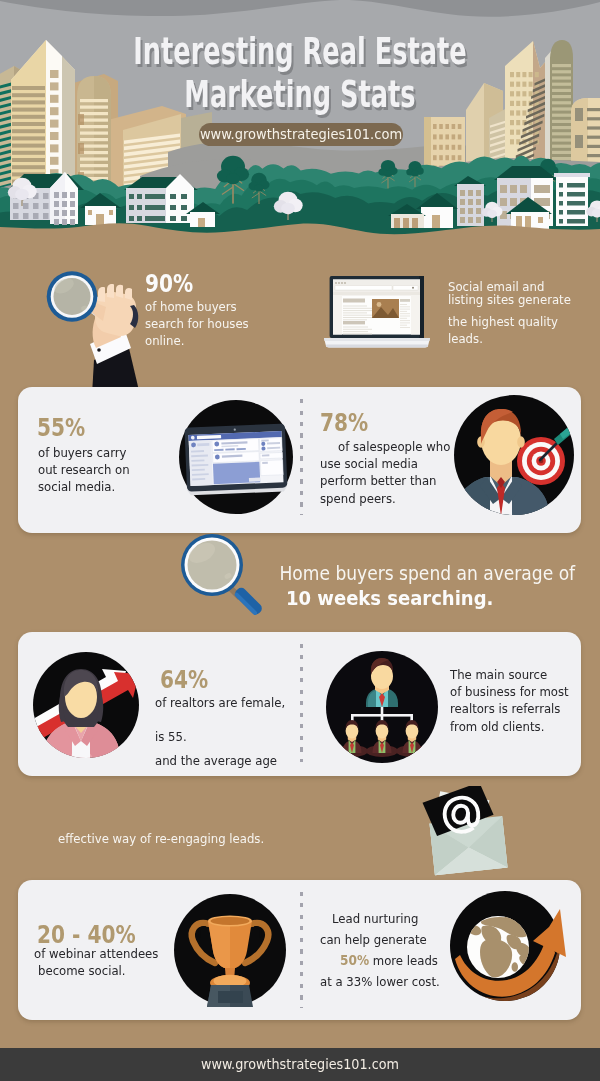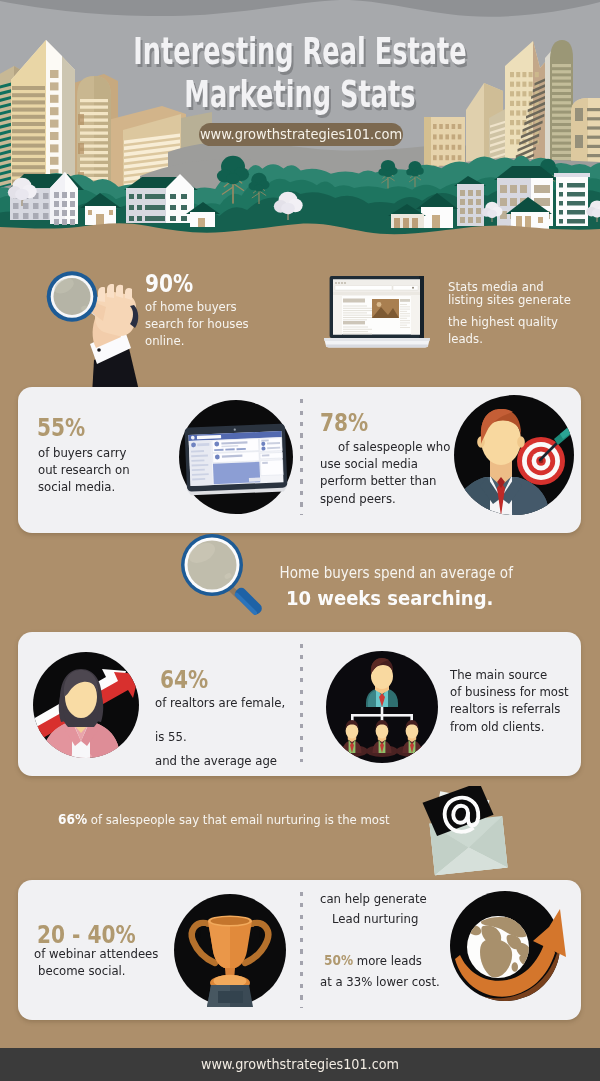--- a/index.html
+++ b/index.html
@@ -562,21 +562,21 @@
         <rect x="78" y="36.6" width="10" height="1" fill="#e8e5de"></rect>
         <rect x="78" y="38.9" width="7" height="1" fill="#e8e5de"></rect>
         <rect x="78" y="41.2" width="10" height="1" fill="#e8e5de"></rect>
         <rect x="78" y="43.5" width="10" height="1" fill="#e8e5de"></rect>
         <rect x="78" y="45.8" width="7" height="1" fill="#e8e5de"></rect>
         <rect x="78" y="48.1" width="10" height="1" fill="#e8e5de"></rect>
         <rect x="78" y="50.4" width="10" height="1" fill="#e8e5de"></rect>
         <rect x="78" y="52.7" width="7" height="1" fill="#e8e5de"></rect>
         <rect x="78" y="55.0" width="10" height="1" fill="#e8e5de"></rect>
       </svg></div>
-<div class="ln lnW" style="left:448px;top:279.5px">Stats media and</div>
+<div class="ln lnW" style="left:448px;top:279.5px">Social email and</div>
 <div class="ln lnW" style="left:448px;top:293px">listing sites generate</div>
 <div class="ln lnW" style="left:448px;top:314.7px">the highest quality</div>
 <div class="ln lnW" style="left:448px;top:332.3px">leads.</div>
 <div class="card" style="top:387px;height:146px"></div>
 <div class="stat statG" style="left:37px;top:415px">55%</div>
 <div class="ln lnD" style="left:38px;top:446.0px">of buyers carry</div>
 <div class="ln lnD" style="left:38px;top:463.2px">out research on</div>
 <div class="ln lnD" style="left:38px;top:480.4px">social media.</div>
 <div class="icon" style="left:176px;top:397px"><svg width="120" height="124" viewBox="0 0 120 124" xmlns="http://www.w3.org/2000/svg">
         <circle cx="60" cy="60" r="57" fill="#0b0b0c"></circle>
@@ -666,21 +666,21 @@
         <g transform="translate(65,57) rotate(-45)">
           <rect x="-5.5" y="0" width="11.5" height="32" rx="5" fill="#1e62a6"></rect>
           <rect x="-5.5" y="1" width="4" height="30" rx="2" fill="#2c74bb"></rect>
         </g>
         <circle cx="40" cy="32" r="31" fill="#1d5b96"></circle>
         <circle cx="40" cy="32" r="27.5" fill="#fbfbfc"></circle>
         <circle cx="40" cy="32" r="24.5" fill="#c0bdac"></circle>
         <ellipse cx="30" cy="20" rx="14" ry="8.5" fill="#cdcaba" opacity=".55" transform="rotate(-28 30 20)"></ellipse>
         <ellipse cx="56" cy="43" rx="3.6" ry="2.6" fill="#cdcaba" opacity=".55" transform="rotate(-28 56 43)"></ellipse>
       </svg></div>
-<div class="ln lnW" style="left:279.5px;top:567px;font-size:15px;line-height:13.4px">Home buyers spend an average of</div>
+<div class="ln lnW" style="left:279.5px;top:567px;font-size:19px;line-height:13.4px">Home buyers spend an average of</div>
 <div class="statW" style="position:absolute;left:286px;top:589px;font-size:20px;line-height:19.6px;font-weight:bold;white-space:nowrap;transform:none">10 weeks searching.</div>
 <div class="card" style="top:632px;height:144px"></div>
 <div class="icon" style="left:32px;top:651px"><svg width="108" height="108" viewBox="0 0 108 108" xmlns="http://www.w3.org/2000/svg">
         <defs>
           <clipPath id="cfw">
             <circle cx="54" cy="54" r="53"></circle>
           </clipPath>
         </defs>
         <circle cx="54" cy="54" r="53" fill="#0a0a0b"></circle>
         <g clip-path="url(#cfw)">
@@ -746,21 +746,21 @@
           <path d="M87 92.5 L85 95 L87 103 L89 95 Z" fill="#c23c35"></path>
           <path d="M82.8 83.5 L91.2 83.5 L91.2 89.5 L87 92 L82.8 89.5 Z" fill="#f5c588"></path>
           <ellipse cx="87" cy="81" rx="6.4" ry="7.4" fill="#f9d9a0"></ellipse>
           <path d="M80.6 80 C80.2 73 83.6 70 87 70 C90.4 70 93.8 73 93.4 80 C93 76 90.4 74.5 87 74.5 C83.6 74.5 81 76 80.6 80 Z" fill="#461f1f"></path>
         </g>
       </svg></div>
 <div class="ln lnD" style="left:450px;top:668.0px">The main source</div>
 <div class="ln lnD" style="left:450px;top:685.2px">of business for most</div>
 <div class="ln lnD" style="left:450px;top:702.4px">realtors is referrals</div>
 <div class="ln lnD" style="left:450px;top:719.6px">from old clients.</div>
-<div class="ln lnW" style="left:58px;top:813px"><span class="statW" style="font-weight:bold;font-size:13.5px">66%</span><span> of salespeople say that email nurturing is the most</span></div>
+<div class="ln lnW" style="left:58px;top:831.5px">effective way of re-engaging leads.</div>
 <div class="icon" style="left:419px;top:786px"><svg width="95" height="92" viewBox="0 0 95 92" xmlns="http://www.w3.org/2000/svg">
         <g transform="rotate(-6 45 50)">
           <path d="M26 3 L74 17 L64 50 L16 36 Z" fill="#eef2ee"></path>
           <path d="M12 34 L85 34 L85 86 L12 86 Z" fill="#ccd9d1"></path>
           <path d="M12 34 L48.5 62 L85 34 L85 86 L12 86 Z" fill="#dce5df"></path>
           <path d="M12 34 L48.5 62 L12 86 Z" fill="#c2d0c7"></path>
           <path d="M85 34 L48.5 62 L85 86 Z" fill="#c2d0c7"></path>
           <path d="M12 86 L48.5 62 L85 86 Z" fill="#d6e0da"></path>
         </g>
         <g transform="rotate(-14 45 30)">
@@ -787,22 +787,22 @@
         <ellipse cx="57" cy="28" rx="19.5" ry="4" fill="#c4752c"></ellipse>
         <path d="M52 75 L62 75 L61 88 L53 88 Z" fill="#d9833a"></path>
         <ellipse cx="57" cy="90" rx="20" ry="8" fill="#dd8738"></ellipse>
         <ellipse cx="57" cy="88" rx="16.5" ry="6.2" fill="#f2aa5c"></ellipse>
         <path d="M38 92 L76 92 L80 114 L34 114 Z" fill="#3b4a55"></path>
         <path d="M38 92 L57 92 L57 114 L34 114 Z" fill="#475761"></path>
         <rect x="45" y="98" width="25" height="12" fill="#33434e"></rect>
       </svg></div>
 <div class="dash" style="left:300px;top:892px;height:116px"></div>
 <div class="ln lnD" style="left:332px;top:912px">Lead nurturing</div>
-<div class="ln lnD" style="left:320px;top:892px">can help generate</div>
-<div class="ln lnD" style="left:324px;top:954px"><span class="statG" style="font-weight:bold;font-size:13.5px">50%</span><span> more leads</span></div>
+<div class="ln lnD" style="left:320px;top:933px">can help generate</div>
+<div class="ln lnD" style="left:340px;top:954px"><span class="statG" style="font-weight:bold;font-size:13.5px">50%</span><span> more leads</span></div>
 <div class="ln lnD" style="left:320px;top:975px">at a 33% lower cost.</div>
 <div class="icon" style="left:450px;top:890px"><svg width="118" height="118" viewBox="0 0 118 118" xmlns="http://www.w3.org/2000/svg">
         <defs>
           <clipPath id="cgl">
             <circle cx="55" cy="56" r="55"></circle>
           </clipPath>
           <clipPath id="cgb">
             <circle cx="48" cy="57" r="31"></circle>
           </clipPath>
         </defs>

